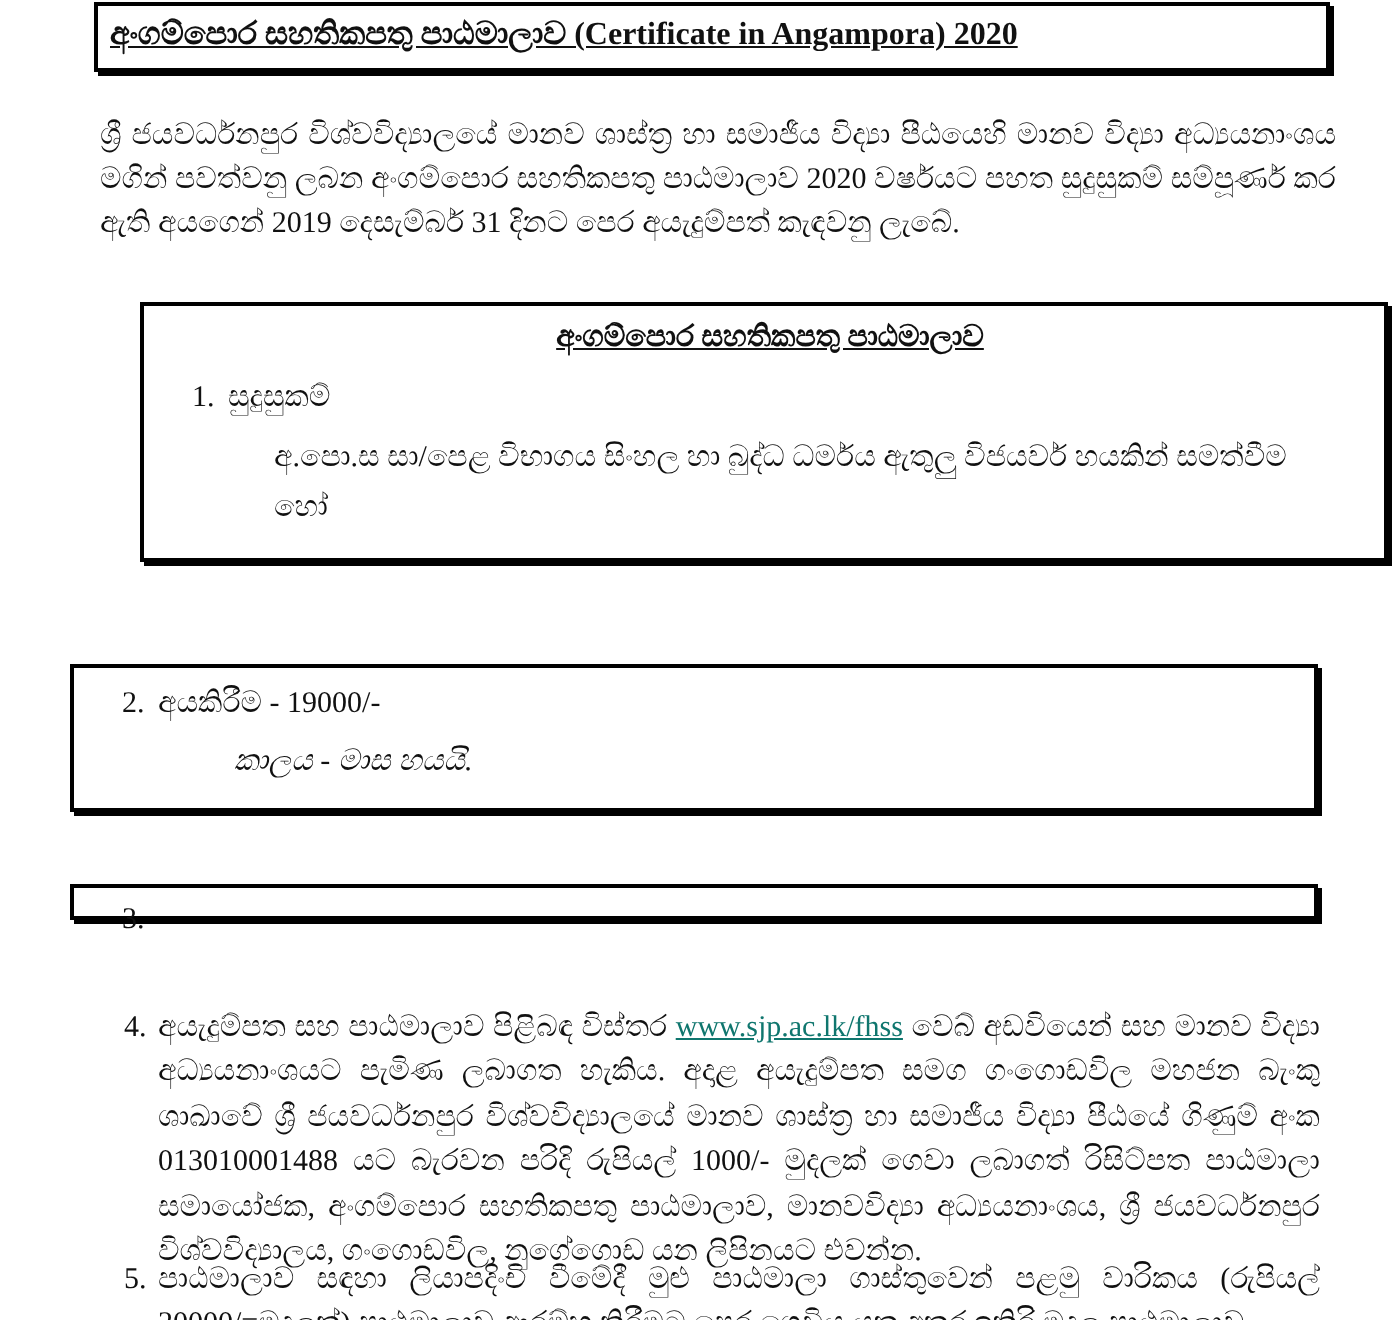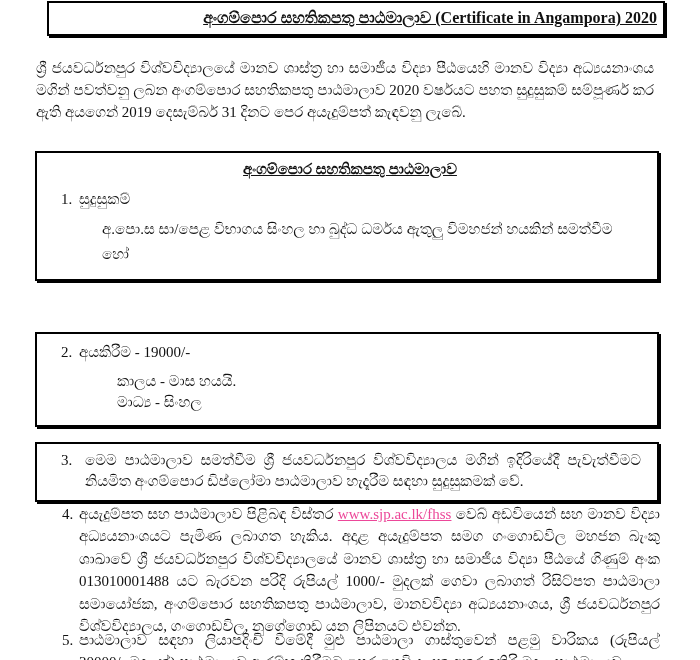--- a/index.html
+++ b/index.html
@@ -14,78 +14,78 @@
     overflow:hidden;
   }
   .abs { position:absolute; }
 
   
   .title-box {
     left:47px; top:1px; width:618px;
     border:2px solid #000;
     box-shadow:2px 2px 0 0 #000;
     background:#fff;
-    text-align:right;
+    text-align:left;
     padding:4px 6px 5px 6px;
     font-weight:bold;
     font-size:16px;
     line-height:22px;
   }
   .title-box .u { text-decoration:underline; }
 
   .intro {
-    left:36px; top:57px; width:618px;
+    left:50px; top:57px; width:618px;
     text-align:justify;
     line-height:22px;
   }
 
   .frame {
     left:35px; width:624px;
     border:2px solid #000;
     box-shadow:2px 2px 0 0 #000;
     background:#fff;
   }
-  .frame-1 { top:151px; padding:6px 18px 14px 24px; }
+  .frame-1 { top:151px; padding:6px 18px 14px 24px;margin-left:35px; }
   .frame-2 { top:332px; padding:8px 18px 12px 24px; }
   .frame-3 { top:442px; padding:6px 16px 8px 24px; }
 
   .frame-heading {
     text-align:center;
     font-weight:bold;
     font-size:15px;
   }
   .frame-heading .u { text-decoration:underline; }
 
   .li-row { position:relative; padding-left:18px; }
   .li-num { position:absolute; left:0; top:0; }
   .bold { font-weight:normal; }
 
   .sub-indent-1 { margin-left:41px; }
   .sub-indent-2 { margin-left:56px; }
 
   .mt9 { margin-top:9px; }
-  .mt8 { margin-top:8px; }
+  .mt8 { margin-top:8px;font-style:italic; }
   .mt4 { margin-top:4px; }
 
   .just { text-align:justify; }
 
   .list-item {
     left:62px; width:598px;
     position:absolute;
     padding-left:17px;
     text-align:justify;
     line-height:22.4px;
   }
   .list-item .li-num { left:0; }
 
   .item-4 { top:503px; }
   .item-5 { top:629px; }
 
   a.doc-link {
-    color:#ec4899;
+    color:#0f766e;
     text-decoration:underline;
     cursor:pointer;
   }
 </style>
 </head>
 <body>
 
 <div class="abs title-box">
   <span class="u">අංගම්පොර සහතිකපතු පාඨමාලාව (Certificate in Angampora) 2020</span>
 </div>
@@ -93,37 +93,35 @@
 <p class="abs intro">ශ්‍රී ජයවර්ධනපුර විශ්වවිද්‍යාලයේ මානව ශාස්ත්‍ර හා සමාජීය විද්‍යා පීඨයෙහි මානව විද්‍යා අධ්‍යයනාංශය මගින් පවත්වනු ලබන අංගම්පොර සහතිකපතු පාඨමාලාව 2020 වර්ෂයට පහත සුදුසුකම් සම්පූර්ණ කර ඇති අයගෙන් 2019 දෙසැම්බර් 31 දිනට පෙර අයැදුම්පත් කැඳවනු ලැබේ.</p>
 
 <div class="abs frame frame-1">
   <div class="frame-heading">
     <span class="u">අංගම්පොර සහතිකපතු පාඨමාලාව</span>
   </div>
   <div class="li-row mt9">
     <span class="li-num">1.</span>
     <span class="bold">සුදුසුකම්</span>
   </div>
-  <div class="sub-indent-1 mt9 just">අ.පො.ස සා/පෙළ විභාගය සිංහල හා බුද්ධ ධර්මය ඇතුලු විමහජන් හයකින් සමත්වීම</div>
+  <div class="sub-indent-1 mt9 just">අ.පො.ස සා/පෙළ විභාගය සිංහල හා බුද්ධ ධර්මය ඇතුලු විජයවර් හයකින් සමත්වීම</div>
   <div class="sub-indent-1 mt4">හෝ</div>
 </div>
 
 <div class="abs frame frame-2">
   <div class="li-row">
     <span class="li-num">2.</span>
     <span class="bold">අයකිරීම - 19000/-</span>
   </div>
   <div class="sub-indent-2 mt8">කාලය - මාස හයයි.</div>
-  <div class="sub-indent-2">මාධ්‍ය - සිංහල</div>
 </div>
 
 <div class="abs frame frame-3">
   <div class="li-row just" style="padding-left:24px;">
     <span class="li-num">3.</span>
-    <span>මෙම පාඨමාලාව සමත්වීම ශ්‍රී ජයවර්ධනපුර විශ්වවිද්‍යාලය මගින් ඉදිරියේදී පැවැත්වීමට නියමිත අංගම්පොර ඩිප්ලෝමා පාඨමාලාව හැදෑරීම සඳහා සුදුසුකමක් වේ.</span>
   </div>
 </div>
 
 <div class="list-item item-4">
   <span class="li-num">4.</span>
   <span>අයැදුම්පත සහ පාඨමාලාව පිළිබඳ විස්තර </span><a class="doc-link">www.sjp.ac.lk/fhss</a><span> වෙබ් අඩවියෙන් සහ මානව විද්‍යා අධ්‍යයනාංශයට පැමිණ ලබාගත හැකිය. අදාළ අයැදුම්පත සමග ගංගොඩවිල මහජන බැංකු ශාඛාවේ ශ්‍රී ජයවර්ධනපුර විශ්වවිද්‍යාලයේ මානව ශාස්ත්‍ර හා සමාජීය විද්‍යා පීඨයේ ගිණුම් අංක </span><span class="bold">013010001488</span><span> යට බැරවන පරිදි රුපියල් </span><span class="bold">1000/-</span><span> මුදලක් ගෙවා ලබාගත් රිසිට්පත පාඨමාලා සමායෝජක, අංගම්පොර සහතිකපතු පාඨමාලාව, මානවවිද්‍යා අධ්‍යයනාංශය, ශ්‍රී ජයවර්ධනපුර විශ්වවිද්‍යාලය, ගංගොඩවිල, නුගේගොඩ යන ලිපිනයට එවන්න.</span>
 </div>
 
 <div class="list-item item-5">
   <span class="li-num">5.</span>

